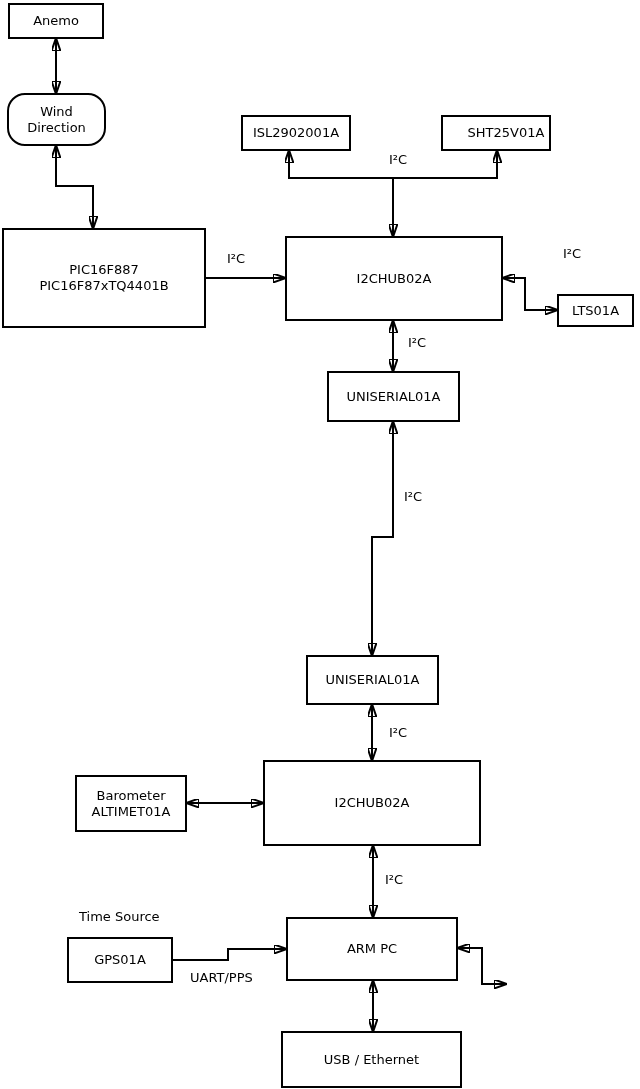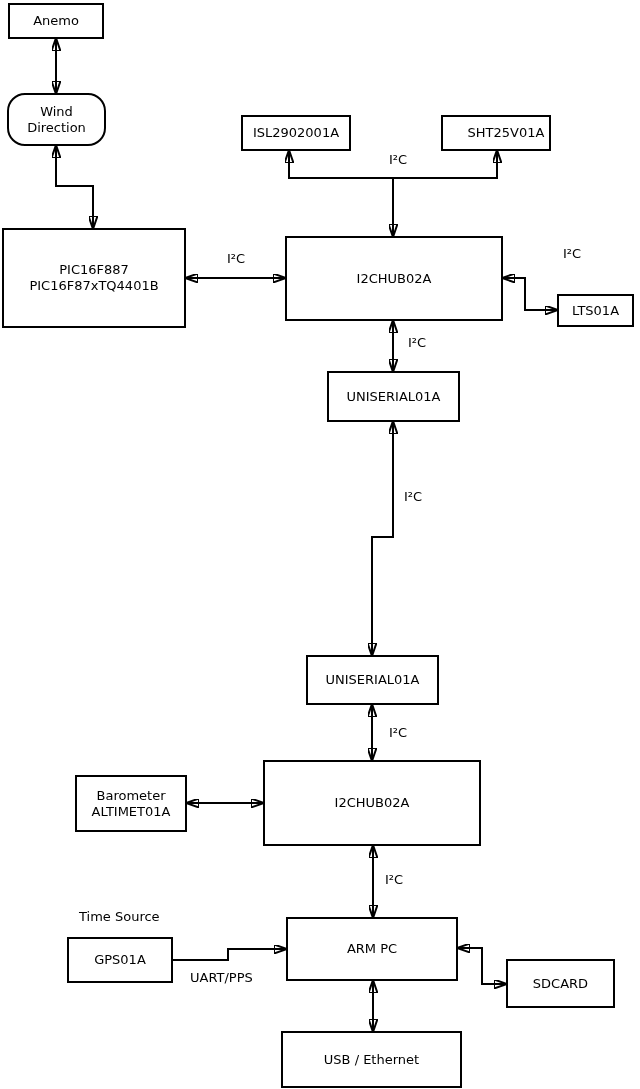--- a/index.html
+++ b/index.html
@@ -91,21 +91,21 @@
 
   <div class="node" style="left:8px;top:3px;width:96px;height:36px;">
     <span>Anemo</span>
   </div>
 
   <div class="node" style="left:7px;top:93px;width:99px;height:53px;border-radius:18px;">
     <span>Wind</span>
     <span>Direction</span>
   </div>
 
-  <div class="node" style="left:2px;top:228px;width:184px;height:100px;">
+  <div class="node" style="left:2px;top:228px;width:204px;height:100px;">
     <span>PIC16F887</span>
     <span>PIC16F87xTQ4401B</span>
   </div>
 
   <div class="node" style="left:233px;top:115px;width:110px;height:36px;margin-left:8px;">
     <span>ISL2902001A</span>
   </div>
 
   <div class="node" style="left:441px;top:115px;width:110px;height:36px;padding-left:20px;">
     <span>SHT25V01A</span>
@@ -137,23 +137,20 @@
   </div>
 
   <div class="node" style="left:67px;top:937px;width:106px;height:46px;">
     <span>GPS01A</span>
   </div>
 
   <div class="node" style="left:286px;top:917px;width:172px;height:64px;">
     <span>ARM PC</span>
   </div>
 
-  <div class="node" style="left:506px;top:959px;width:109px;height:49px;">
-    <span>SDCARD</span>
-  </div>
 
   <div class="node" style="left:281px;top:1031px;width:181px;height:57px;">
     <span>USB / Ethernet</span>
   </div>
 
   <span class="elabel" style="left:389px;top:153px;">I²C</span>
   <span class="elabel" style="left:227px;top:252px;">I²C</span>
   <span class="elabel" style="left:563px;top:247px;">I²C</span>
   <span class="elabel" style="left:408px;top:336px;">I²C</span>
   <span class="elabel" style="left:404px;top:490px;">I²C</span>

